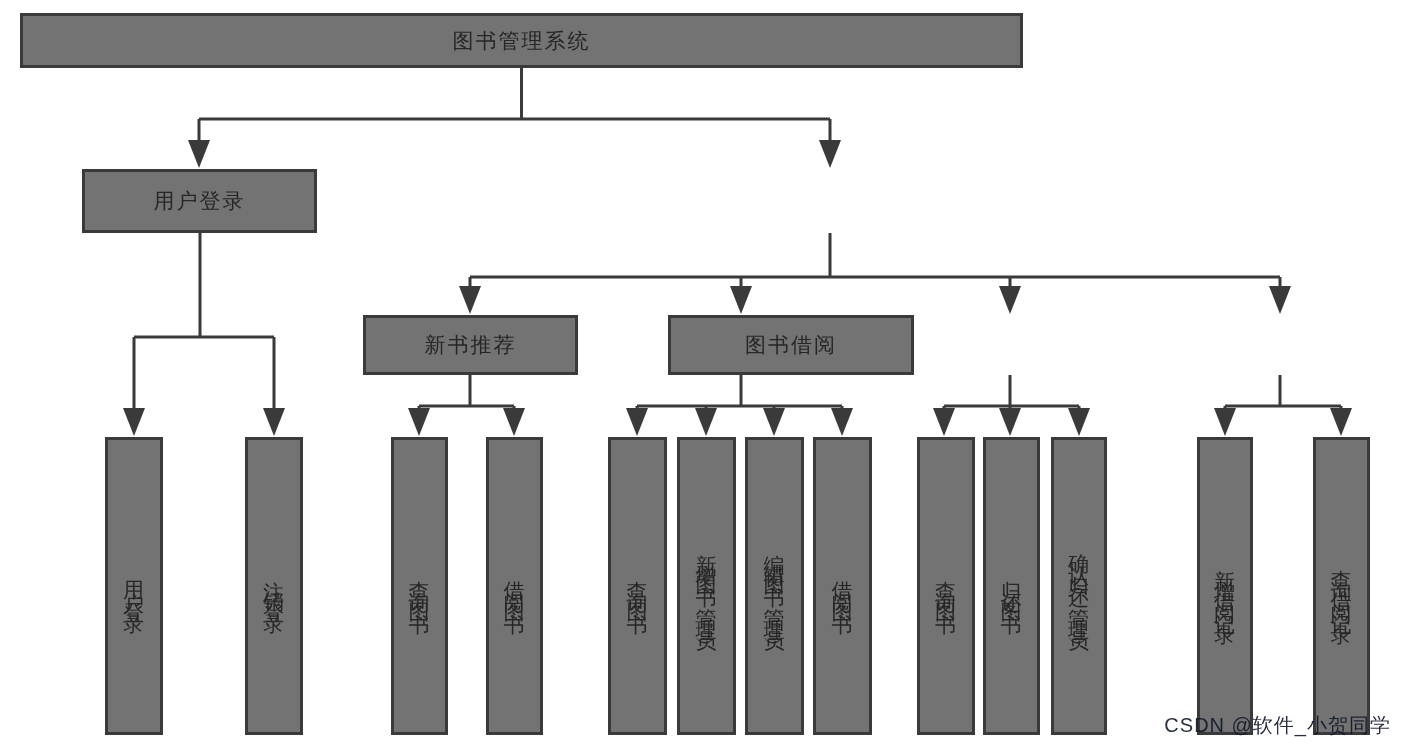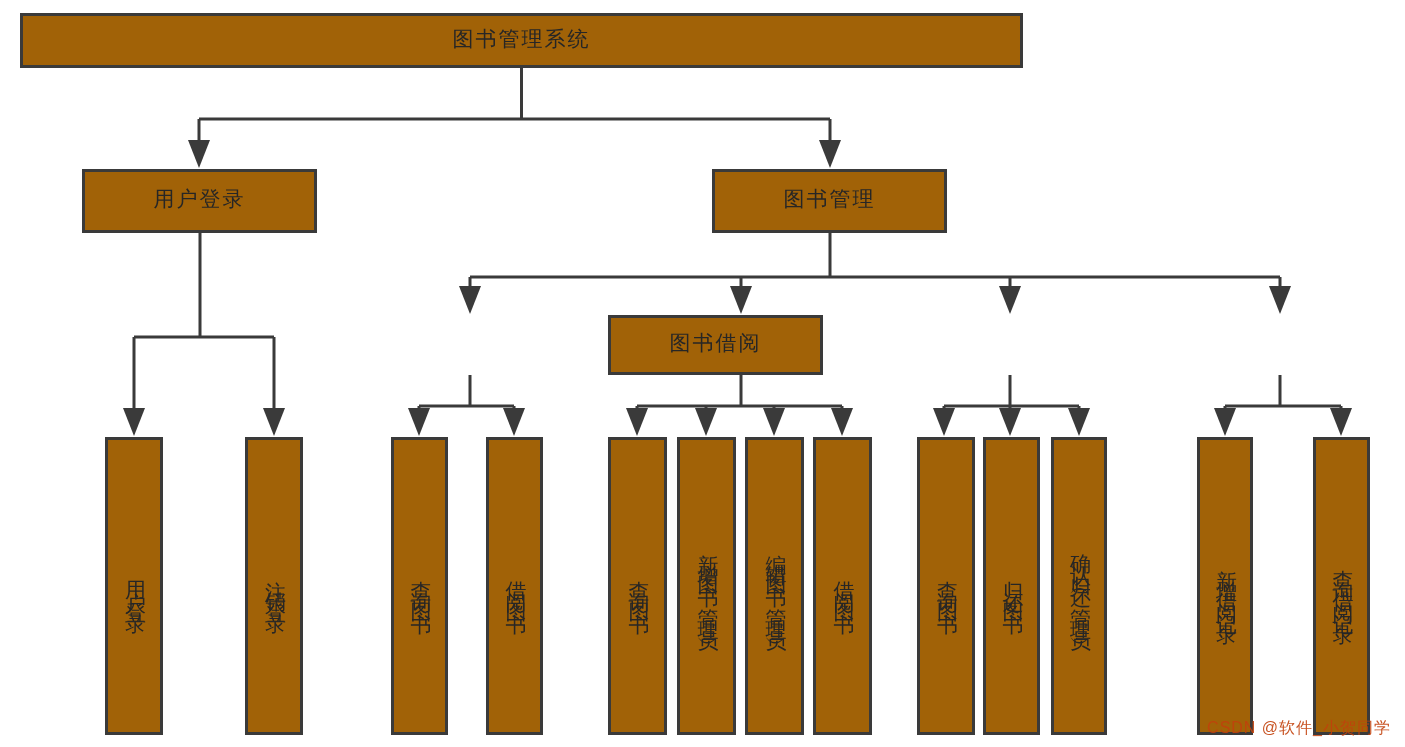--- a/index.html
+++ b/index.html
@@ -2,35 +2,34 @@
 <html><head>
 <meta charset="utf-8">
 <style>
   html,body{margin:0;padding:0;background:#fff;}
   .canvas{
     position:relative;width:1405px;height:747px;background:#fff;overflow:hidden;
     font-family:"Liberation Sans","DejaVu Sans",sans-serif;
   }
   .connectors{position:absolute;left:0;top:0;z-index:1;}
   .box{
-    position:absolute;box-sizing:border-box;background:#a16207;
+    position:absolute;box-sizing:border-box;background:#737373;
     border:3px solid #3a3a3a;display:flex;align-items:center;justify-content:center;
     z-index:2;
-    font-family:Liberation Mono, monospace;
   }
   .box .lbl{
     font-size:21px;color:#262626;letter-spacing:2px;line-height:1.2;white-space:nowrap;
   }
   .box.v .lbl{
     writing-mode:vertical-lr;text-orientation:mixed;
     letter-spacing:11px;line-height:1;white-space:normal;
   }
   .watermark{
     position:absolute;right:14px;bottom:8px;z-index:5;
-    font-size:16px;color:#c2410c;opacity:.9;letter-spacing:1px;
+    font-size:20px;color:#0f172a;opacity:.9;letter-spacing:1px;
   }
 </style>
 </head>
 <body>
 
 <div class="canvas">
 
   <svg class="connectors" width="1405" height="747" viewBox="0 0 1405 747">
     <g stroke="#3a3a3a" stroke-width="3" fill="none">
 
@@ -71,25 +70,25 @@
     </g>
   </svg>
 
   <div class="box h" style="left:20px;top:13px;width:1003px;height:55px">
     <span class="lbl">图书管理系统</span>
   </div>
 
   <div class="box h" style="left:82px;top:169px;width:235px;height:64px">
     <span class="lbl">用户登录</span>
   </div>
-  <div class="box h" style="left:712px;top:169px;width:235px;height:64px">
-    <span class="lbl">图书管理</span>
+
+  <div class="box h" style="left:363px;top:315px;width:215px;height:60px">
+    <span class="lbl">新书推荐</span>
   </div>
-
-  <div class="box h" style="left:608px;top:315px;width:215px;height:60px">
+  <div class="box h" style="left:668px;top:315px;width:246px;height:60px">
     <span class="lbl">图书借阅</span>
   </div>
 
   <div class="box v" style="left:105px;top:437px;width:58px;height:298px">
     <span class="lbl">用户登录</span>
   </div>
   <div class="box v" style="left:245px;top:437px;width:58px;height:298px">
     <span class="lbl">注销登录</span>
   </div>
 

